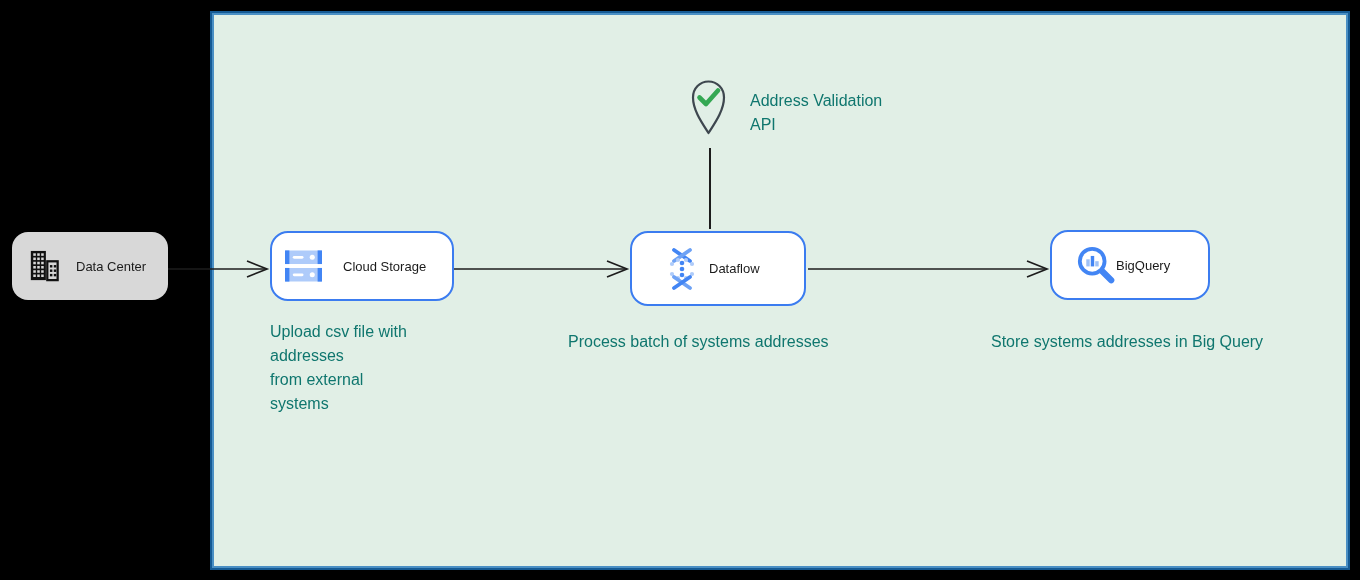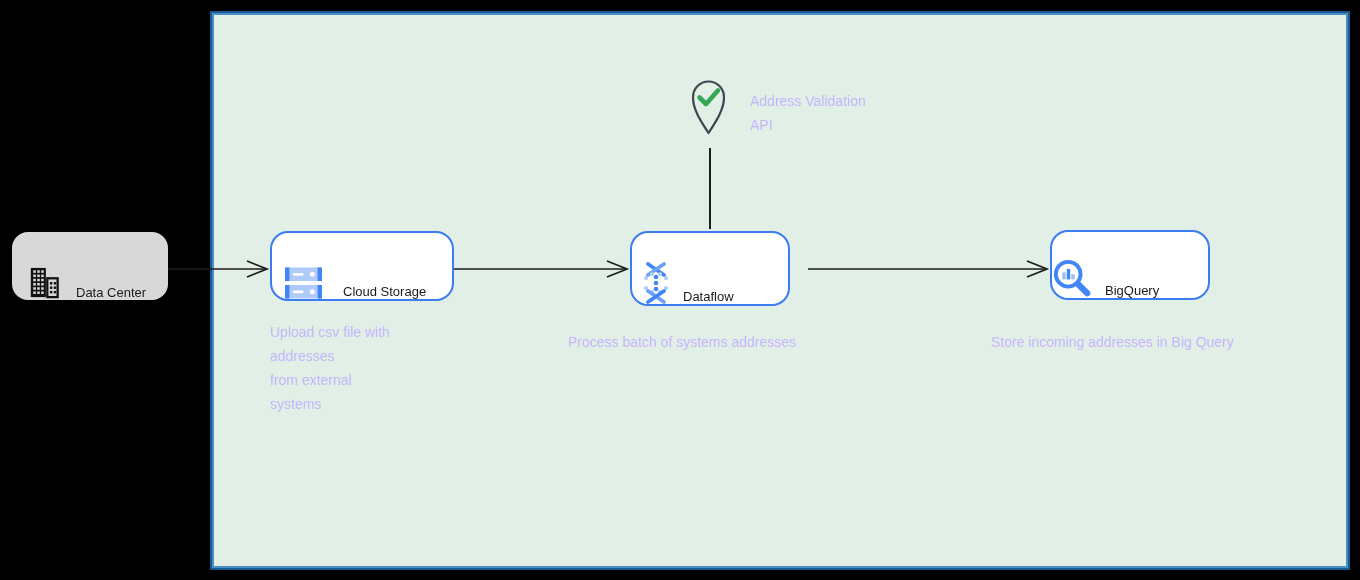--- a/index.html
+++ b/index.html
@@ -16,44 +16,44 @@
     background:#e1efe6;
     border:2px solid #155a94;
     box-shadow: inset 0 0 0 2px #4a8fc4;
   }
   .arrow-layer {
     position:absolute; left:0; top:0; width:1360px; height:580px;
     pointer-events:none;
   }
   .node {
     position:absolute;
-    display:flex; align-items:flex-end;
+    display:flex; align-items:center;
     background:#ffffff;
     border:2.5px solid #3b7cf0;
     border-radius:18px;
     font-size:13px;
     color:#1b1b1b;
   }
   .node .icon { flex:0 0 auto; display:flex; align-items:center; justify-content:center; }
   .node-datacenter {
     left:12px; top:232px; width:156px; height:68px;
     background:#d8d8d8; border:none; border-radius:16px;
     padding-left:16px; gap:16px;
   }
   .node-storage  { left:270px; top:231px; width:184px; height:70px; padding-left:13px; gap:21px; }
-  .node-dataflow { left:630px; top:231px; width:160px; height:75px; padding-left:6px; gap:9px; }
-  .node-bigquery { left:1050px; top:230px; width:160px; height:70px; padding-left:0; gap:13px; }
+  .node-dataflow { left:630px; top:231px; width:176px; height:75px; padding-left:32px; gap:9px; }
+  .node-bigquery { left:1050px; top:230px; width:160px; height:70px; padding-left:24px; }
   .pin {
     position:absolute; left:688px; top:77px; width:41px; height:60px;
   }
   .note {
     position:absolute;
-    font-size:14px; line-height:24px;
+    font-size:16px; line-height:24px;
     white-space:pre-line;
-    color:#c4b5fd;
+    color:#0f766e;
   }
   .note-api     { left:750px; top:89px; }
   .note-upload  { left:270px; top:320px; }
   .note-process { left:568px; top:330px; white-space:nowrap; }
   .note-store   { left:991px; top:330px; white-space:nowrap; }
 </style>
 </head>
 <body>
 
 <div class="zone"></div>
@@ -184,13 +184,13 @@
 <div class="note note-api">Address Validation
 API</div>
 
 <div class="note note-upload">Upload csv file with
 addresses
 from external
 systems</div>
 
 <div class="note note-process">Process batch of systems addresses</div>
 
-<div class="note note-store">Store incoming addresses in Big Query</div>
+<div class="note note-store">Store systems addresses in Big Query</div>
 
 </body></html>

